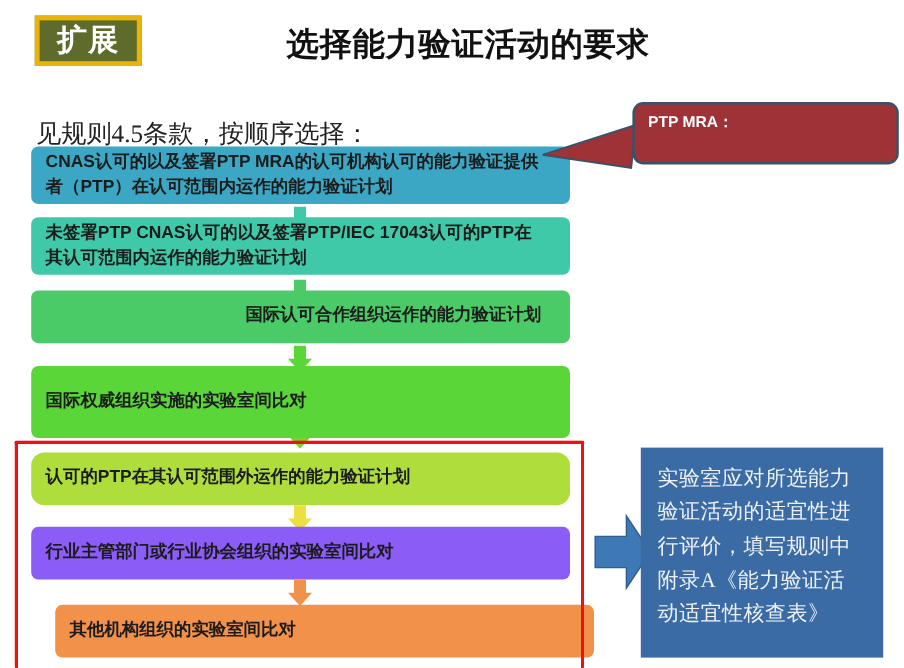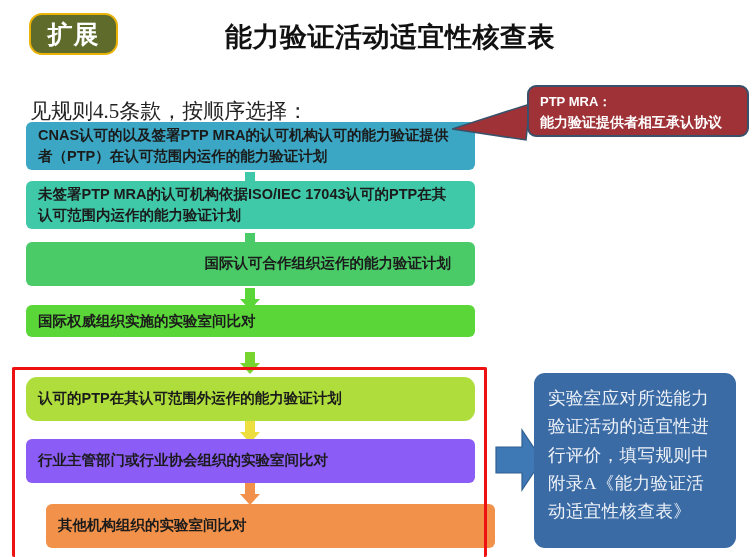--- a/index.html
+++ b/index.html
@@ -19,22 +19,22 @@
   }
 
   
   #badge {
     position: absolute;
     left: 29px;
     top: 13px;
     width: 89px;
     height: 42px;
     background: #5e6b2b;
-    border: 2px solid #eab308;
-    border-radius: 13px;
+    border: 4px solid #eab308;
+    border-radius: 0;
     display: flex;
     align-items: center;
     justify-content: center;
     box-sizing: border-box;
   }
   #badge-label {
     color: #ffffff;
     font-size: 25px;
     font-weight: bold;
     letter-spacing: 1px;
@@ -146,33 +146,32 @@
     width: 202px;
     height: 175px;
     background: #3a6ba5;
     box-sizing: border-box;
     padding: 11px 14px 10px 14px;
     color: #eef2f8;
     font-family: "Liberation Serif", "DejaVu Serif", serif;
     font-size: 17.5px;
     line-height: 1.62;
     letter-spacing: 0.4px;
-    border-radius: 11px;
   }
 </style>
 </head>
 <body>
 
 <div id="slide">
 
   <div id="badge">
     <span id="badge-label">扩展</span>
   </div>
 
-  <div id="slide-title">能力验证活动适宜性核查表</div>
+  <div id="slide-title">选择能力验证活动的要求</div>
 
   <div id="subtitle">见规则4.5条款，按顺序选择：</div>
 
   <div id="flow-layer">
       <div class="down-arrow" style="top: 172px;">
         <svg viewBox="0 0 22 22" preserveAspectRatio="none">
           <polygon points="6,0 16,0 16,11 21,11 11,22 1,11 6,11" fill="#3fc9a8"></polygon>
         </svg>
       </div>
       <div class="down-arrow" style="top: 233px;">
@@ -197,26 +196,26 @@
       </div>
       <div class="down-arrow" style="top: 483px;">
         <svg viewBox="0 0 22 22" preserveAspectRatio="none">
           <polygon points="6,0 16,0 16,11 21,11 11,22 1,11 6,11" fill="#f2914a"></polygon>
         </svg>
       </div>
       <div class="flow-box" style="top: 122px; height: 48px; background: rgb(59, 167, 196);">
         <span class="txt">CNAS认可的以及签署PTP MRA的认可机构认可的能力验证提供者（PTP）在认可范围内运作的能力验证计划</span>
       </div>
       <div class="flow-box" style="top: 181px; height: 48px; background: rgb(63, 201, 168);">
-        <span class="txt">未签署PTP MRA的认可机构依据ISO/IEC 17043认可的PTP在其认可范围内运作的能力验证计划</span>
+        <span class="txt">未签署PTP CNAS认可的以及签署PTP/IEC 17043认可的PTP在其认可范围内运作的能力验证计划</span>
       </div>
       <div class="flow-box" style="top: 242px; height: 44px; background: rgb(74, 203, 104); text-align: right;">
         <span class="txt">国际认可合作组织运作的能力验证计划</span>
       </div>
-      <div class="flow-box" style="top: 305px; height: 32px; background: rgb(91, 214, 57);">
+      <div class="flow-box" style="top: 305px; height: 60px; background: rgb(91, 214, 57);">
         <span class="txt">国际权威组织实施的实验室间比对</span>
       </div>
       <div class="flow-box" style="top: 377px; height: 44px; background: rgb(174, 221, 60); border-radius: 11px;">
         <span class="txt">认可的PTP在其认可范围外运作的能力验证计划</span>
       </div>
       <div class="flow-box" style="top: 439px; height: 44px; background: #8b5cf6;">
         <span class="txt">行业主管部门或行业协会组织的实验室间比对</span>
       </div>
       <div class="flow-box" style="top: 504px; height: 44px; background: rgb(242, 145, 74); margin-left: 20px;">
         <span class="txt">其他机构组织的实验室间比对</span>
@@ -226,21 +225,20 @@
   <div id="red-box" style="border-color: rgb(238, 17, 17);"></div>
 
   <div id="callout-tail">
     <svg viewBox="0 0 92 40" preserveAspectRatio="none">
       <polygon points="0,27 78,2 74,38" fill="#9e3236" stroke="#39526b" stroke-width="1.5"></polygon>
     </svg>
   </div>
 
   <div id="callout">
     <div class="line1">PTP MRA：</div>
-    <div class="line2">能力验证提供者相互承认协议</div>
   </div>
 
   <div id="right-arrow">
     <svg viewBox="0 0 48 66" preserveAspectRatio="none">
       <polygon points="1,20 27,20 27,3 47,33 27,63 27,46 1,46" fill="#3e79b5" stroke="#2f5e91" stroke-width="1.2"></polygon>
     </svg>
   </div>
 
   <div id="conclusion">实验室应对所选能力验证活动的适宜性进行评价，填写规则中附录A《能力验证活动适宜性核查表》</div>
 

